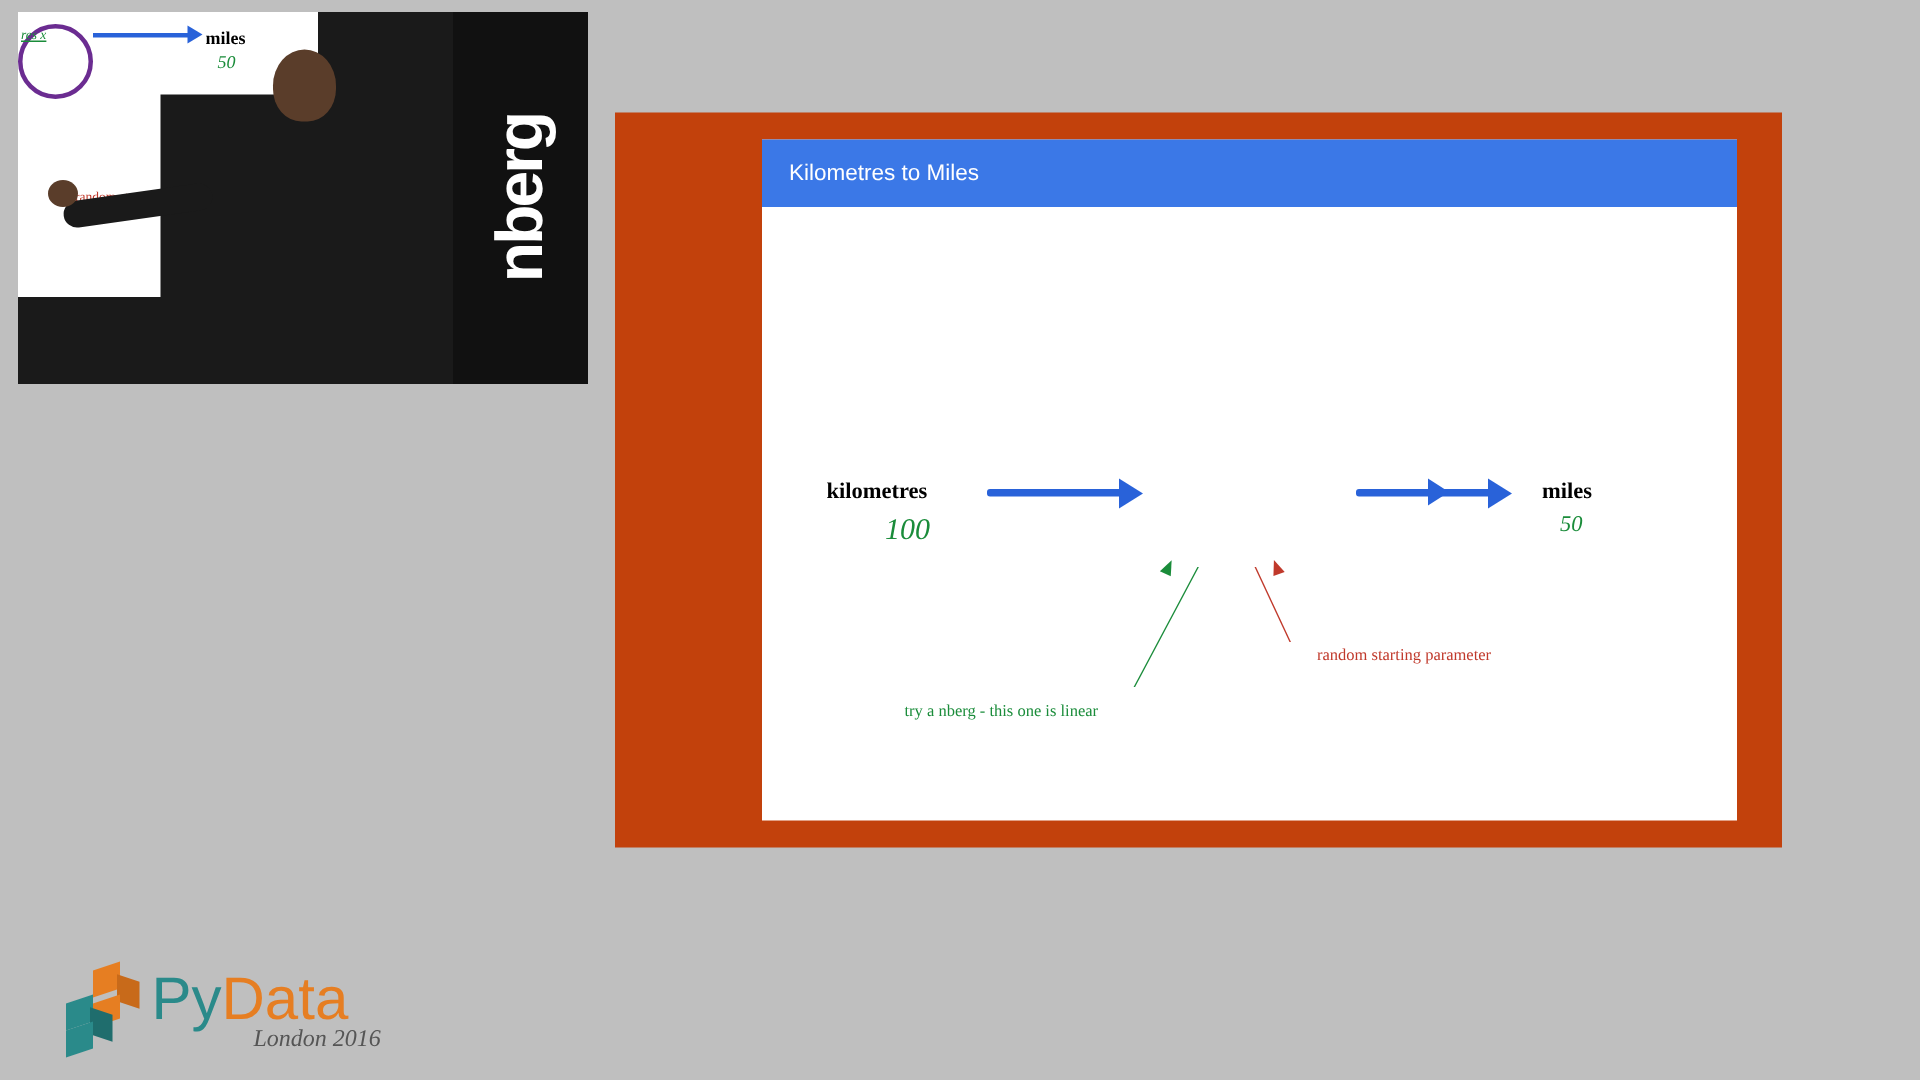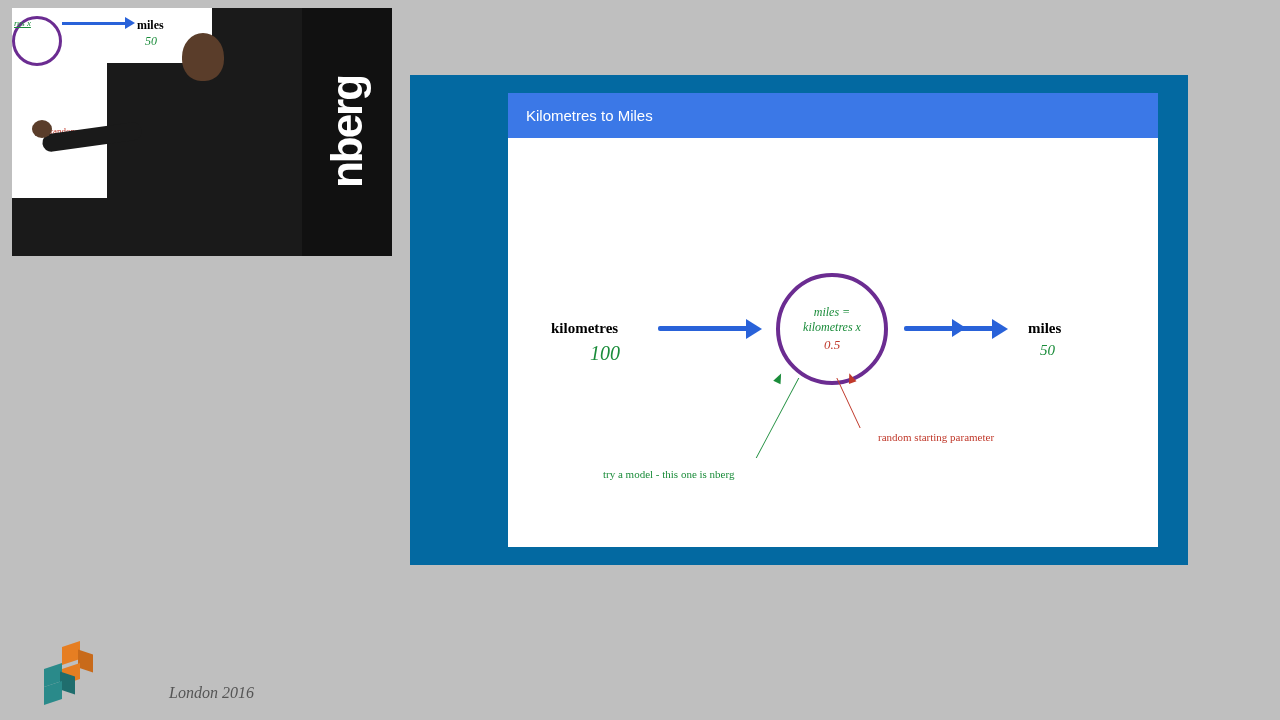--- a/index.html
+++ b/index.html
@@ -148,21 +148,21 @@
       height: 18px;
       background: #5a3d2a;
       border-radius: 50%;
     }
     .main-slide-frame {
       position: absolute;
       top: 75px;
       left: 410px;
       width: 778px;
       height: 490px;
-      background: #0369a1;
+      background: #c2410c;
     }
     .main-slide {
       position: absolute;
       top: 18px;
       left: 98px;
       width: 650px;
       height: 454px;
       background: #fff;
     }
     .slide-header {
@@ -410,43 +410,41 @@
   </div>
 </div>
 
 <div class="main-slide-frame">
   <div class="main-slide">
     <div class="slide-header">Kilometres to Miles</div>
     <div class="slide-body">
       <div class="lbl-km hand">kilometres</div>
       <div class="val-km hand">100</div>
       <div class="arrow-left"></div>
-      <div class="model-circle">
-        <div class="model-l1 hand">miles =</div>
-        <div class="model-l2 hand">kilometres x</div>
-        <div class="model-l3 hand">0.5</div>
-      </div>
       <div class="arrow-right"></div>
       <div class="lbl-miles hand">miles</div>
       <div class="val-miles hand">50</div>
       <div class="anno-green-line"></div>
       <div class="anno-green-arrowhead"></div>
-      <div class="anno-green-text hand">try a model -  this one is nberg</div>
+      <div class="anno-green-text hand">try a nberg -  this one is linear</div>
       <div class="anno-red-line"></div>
       <div class="anno-red-arrowhead"></div>
       <div class="anno-red-text hand">random starting parameter</div>
     </div>
   </div>
 </div>
 
 <div class="logo">
   <div class="logo-mark">
     <div class="cube c-orange1"></div>
     <div class="cube c-orange2"></div>
     <div class="cube c-orange3"></div>
     <div class="cube c-teal1"></div>
     <div class="cube c-teal2"></div>
     <div class="cube c-teal3"></div>
   </div>
   <div class="logo-text">
+    <div class="logo-main">
+      <span class="logo-py">Py</span><span class="logo-data">Data</span>
+    </div>
     <div class="logo-sub">London 2016</div>
   </div>
 </div>
 
 </body></html>

